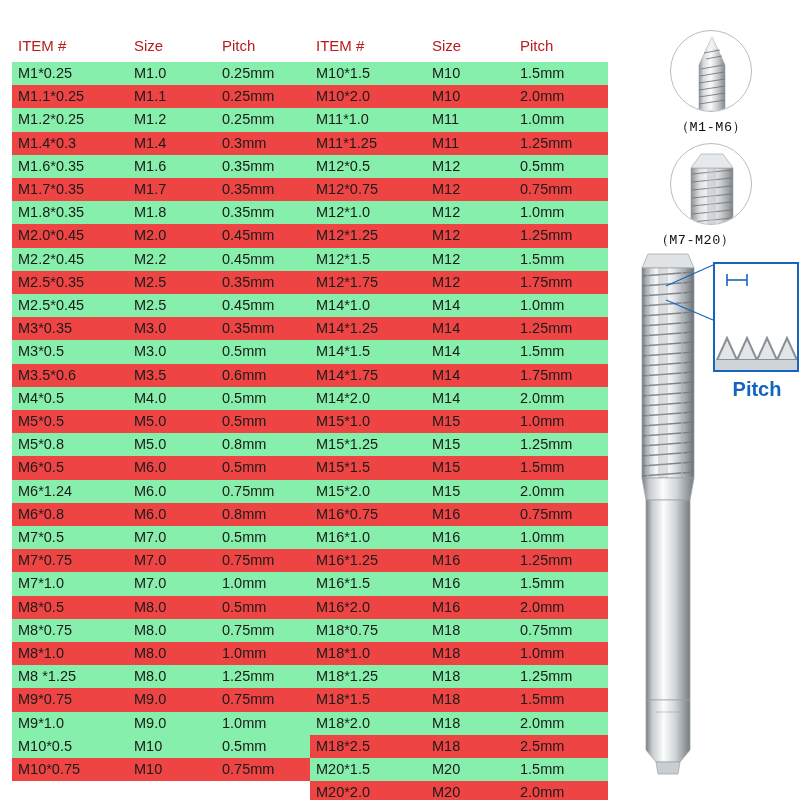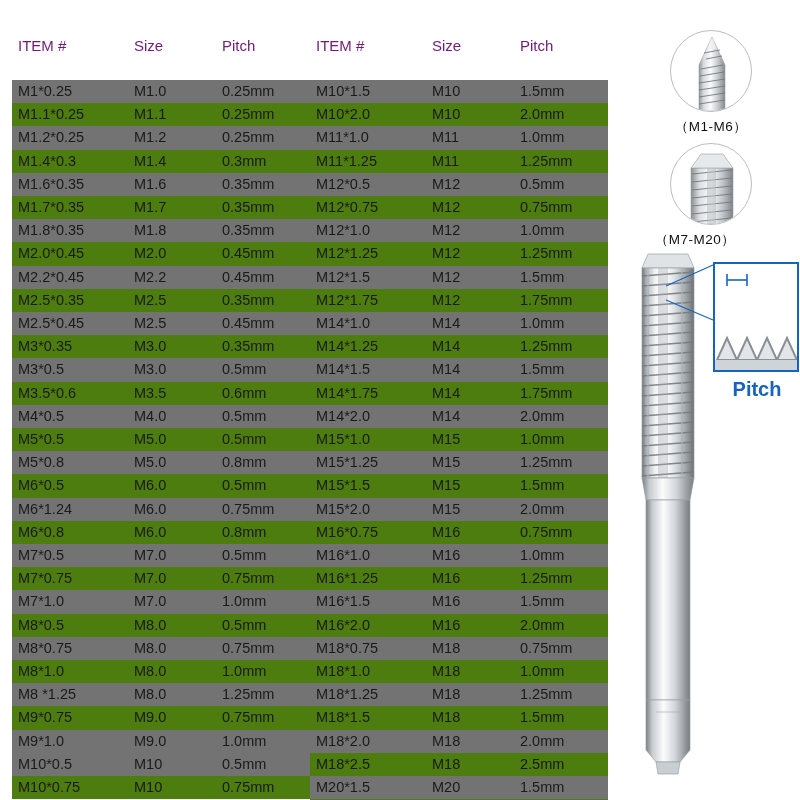--- a/index.html
+++ b/index.html
@@ -32,32 +32,32 @@
   .table th, .table td {
     text-align: left;
     font-weight: normal;
     padding: 0;
     height: 23.2px;
     line-height: 23.2px;
     white-space: nowrap;
   }
   .table th {
     font-size: 15px;
-    color: #701a75;
+    color: #b91c1c;
     background: #ffffff;
     height: 28px;
     line-height: 28px;
-    padding-bottom: 20px;
+    padding-bottom: 2px;
   }
   .col-item { width: 116px; padding-left: 6px !important; }
   .col-size { width: 88px; padding-left: 6px !important; }
   .col-pitch { width: 94px; padding-left: 6px !important; }
 
-  .table tbody tr.odd  { background: #737373; }
-  .table tbody tr.even { background: #4d7c0f; margin-top: 20px; }
+  .table tbody tr.odd  { background: #86efac; }
+  .table tbody tr.even { background: #ef4444; margin-top: 20px; }
 
   
   .illus {
     position: absolute;
     left: 608px;
     top: 0;
     width: 192px;
     height: 800px;
   }
 
@@ -74,20 +74,21 @@
   #callout-small { left: 62px; top: 30px; }
   #callout-large { left: 62px; top: 143px; }
 
   .callout-label {
     position: absolute;
     width: 130px;
     text-align: center;
     font-size: 13.5px;
     color: #111;
     letter-spacing: 0.5px;
+    font-family: Liberation Mono, monospace;
   }
   #callout-small-label { left: 38px; top: 118px; }
   #callout-large-label { left: 22px; top: 231px; }
 
   
   .tap-wrap {
     position: absolute;
     left: 12px;
     top: 250px;
     width: 96px;

